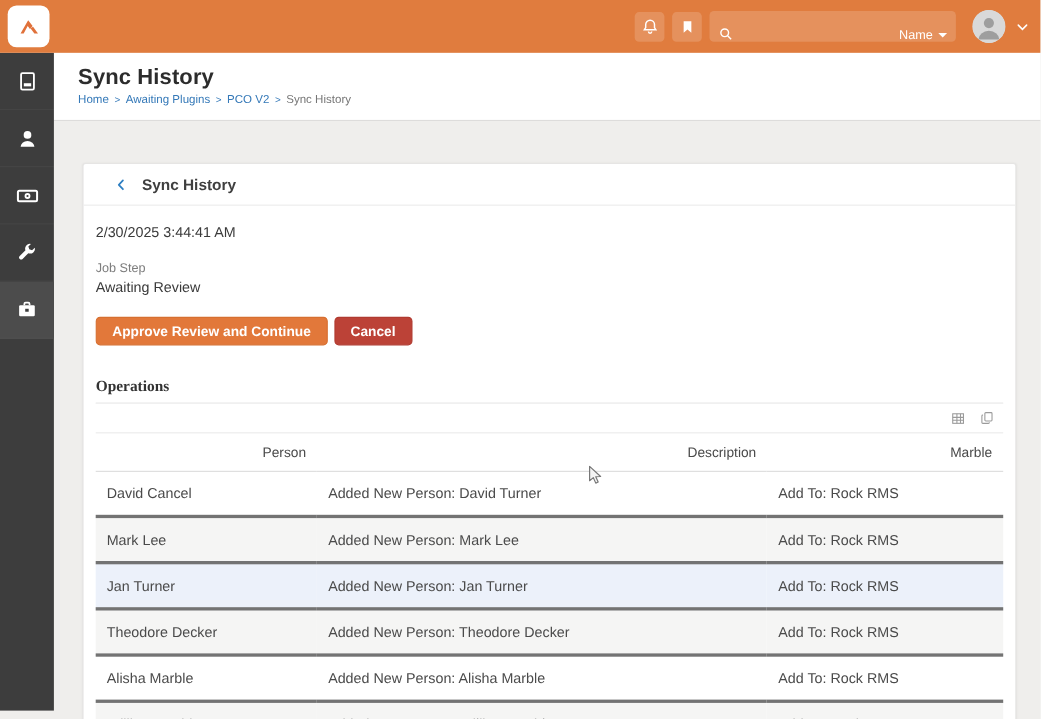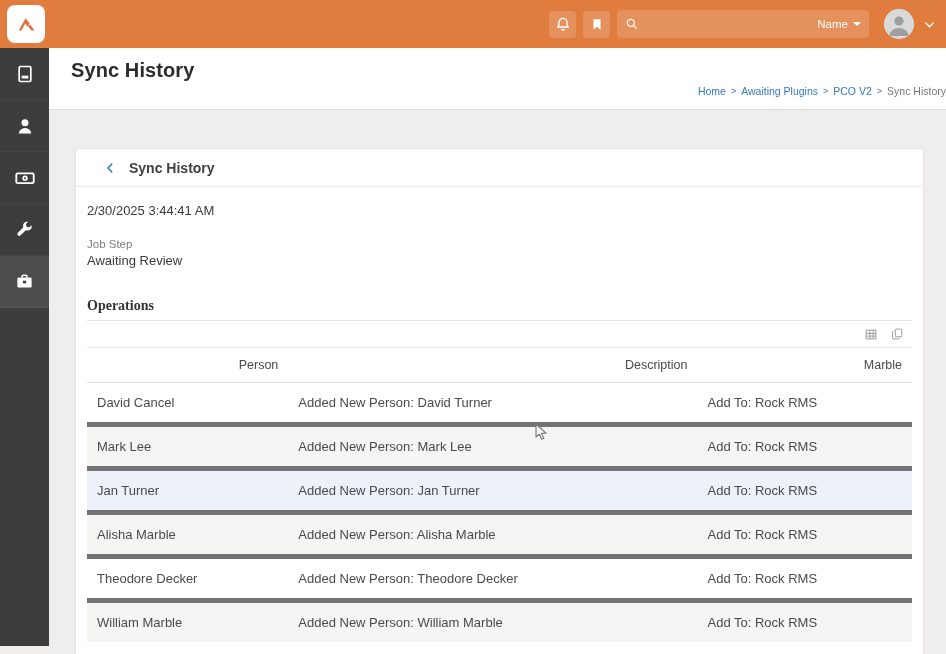--- a/index.html
+++ b/index.html
@@ -28,23 +28,23 @@
     margin-left: auto; display: flex; align-items: center; gap: 7px;
     padding-right: 10px;
   }
   .tb-iconbtn {
     width: 27px; height: 27px; border-radius: 4px;
     background: rgba(255,255,255,0.16);
     display: flex; align-items: center; justify-content: center;
     cursor: pointer; border: none;
   }
   .searchbox {
-    width: 252px; height: 28px; border-radius: 4px;
+    width: 224px; height: 28px; border-radius: 4px;
     background: rgba(255,255,255,0.16);
-    display: flex; align-items: center; padding: 0 8px;
+    display: flex; align-items: flex-end; padding: 0 8px;
   }
   .searchbox input {
     flex: 1; min-width: 0; border: none; outline: none; background: transparent;
     color: #fff; font-size: 12px; font-family: inherit;
   }
   .search-scope {
     display: flex; align-items: center; gap: 5px;
     color: #fff; font-size: 11.5px; cursor: pointer; white-space: nowrap;
   }
   .caret-down {
@@ -71,21 +71,21 @@
   }
   .side-item.active { background: #4c4c4c; }
 
   
   .page-header {
     position: absolute; left: 49px; top: 48px; width: 897px; height: 62px;
     background: #ffffff; border-bottom: 1px solid #dddcdb;
     padding: 11px 0 0 22px; z-index: 10;
   }
   .page-title { font-size: 20px; font-weight: 700; color: #2c2c2c; letter-spacing: 0.1px; }
-  .breadcrumb { margin-top: 3px; font-size: 10.5px; display: flex; gap: 5px; align-items: center; justify-content: flex-end; }
+  .breadcrumb { margin-top: 3px; font-size: 10.5px; display: flex; gap: 5px; align-items: center; }
   .breadcrumb .crumb-link { color: #3579b8; cursor: pointer; text-decoration: none; }
   .breadcrumb .crumb-sep { color: #3579b8; font-size: 9px; }
   .breadcrumb .crumb-current { color: #767676; }
 
   
   .page {
     position: absolute; left: 49px; top: 110px; width: 897px; height: 544px;
     background: #efeeec; overflow: hidden;
   }
   .card {
@@ -127,21 +127,21 @@
   }
   .grid-toolbar .gicon { cursor: pointer; display: flex; align-items: center; }
   table.ops { width: 100%; border-collapse: collapse; table-layout: fixed; }
   table.ops th {
     text-align: right; font-weight: 400; font-size: 12.5px; color: #4a4a4a;
     padding: 10px 10px; border-bottom: 1px solid #dcdcdc; cursor: pointer;
   }
   table.ops td {
     font-size: 13px; color: #4a4a4a; padding: 12px 10px;
   }
-  table.ops tbody tr { border-top: 5px solid #737373; cursor: pointer; }
+  table.ops tbody tr { border-top: 3px solid #737373; cursor: pointer; }
   table.ops tbody tr:first-child { border-top: none; }
   table.ops tbody tr:nth-child(even) { background: #f5f5f4; }
   table.ops tbody tr.hl { background: #ecf1fa; padding-left: 44px; }
 
   
   .cursor { position: absolute; left: 534px; top: 423px; z-index: 99; pointer-events: none; }
 </style>
 </head>
 <body>
 
@@ -253,20 +253,24 @@
 
       <div class="field">
         <div class="field-value">2/30/2025 3:44:41 AM</div>
       </div>
 
       <div class="field">
         <div class="field-label">Job Step</div>
         <div class="field-value">Awaiting Review</div>
       </div>
 
+      <div class="btn-row">
+        <button class="btn btn-approve">Approve Review and Continue</button>
+        <button class="btn btn-cancel">Cancel</button>
+      </div>
 
       <div class="ops-heading">Operations</div>
 
       <div class="grid">
         <div class="grid-toolbar">
           <span class="gicon">
             <svg width="14" height="13" viewBox="0 0 24 24">
               <rect x="3" y="4" width="18" height="16" fill="none" stroke="#9a9a9a" stroke-width="1.8"></rect>
               <line x1="3" y1="10" x2="21" y2="10" stroke="#9a9a9a" stroke-width="1.8"></line>
               <line x1="3" y1="15" x2="21" y2="15" stroke="#9a9a9a" stroke-width="1.8"></line>
@@ -305,27 +309,27 @@
               <td>Mark Lee</td>
               <td>Added New Person: Mark Lee</td>
               <td>Add To: Rock RMS</td>
             </tr>
             <tr class="hl">
               <td>Jan Turner</td>
               <td>Added New Person: Jan Turner</td>
               <td>Add To: Rock RMS</td>
             </tr>
             <tr>
+              <td>Theodore Decker</td>
+              <td>Added New Person: Theodore Decker</td>
+              <td>Add To: Rock RMS</td>
+            </tr>
+            <tr>
               <td>Alisha Marble</td>
               <td>Added New Person: Alisha Marble</td>
-              <td>Add To: Rock RMS</td>
-            </tr>
-            <tr>
-              <td>Theodore Decker</td>
-              <td>Added New Person: Theodore Decker</td>
               <td>Add To: Rock RMS</td>
             </tr>
             <tr>
               <td>William Marble</td>
               <td>Added New Person: William Marble</td>
               <td>Add To: Rock RMS</td>
             </tr>
           </tbody>
         </table>
       </div>

